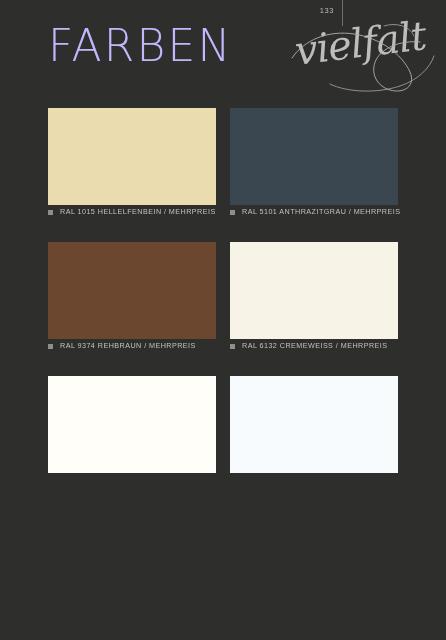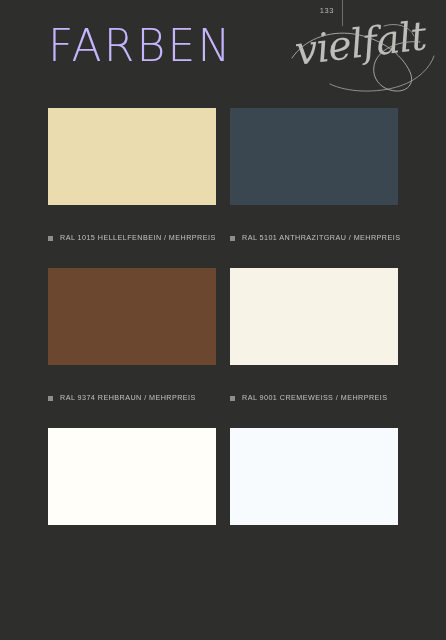--- a/index.html
+++ b/index.html
@@ -109,21 +109,21 @@
     width: 168px;
   }
   .swatch-chip {
     width: 168px;
     height: 97px;
     display: block;
   }
   .swatch-label {
     display: flex;
     align-items: center;
-    margin-top: 27px;
+    margin-top: 1px;
     height: 12px;
   }
   .swatch-bullet {
     width: 5px;
     height: 5px;
     background: #8e8e8a;
     margin-right: 7px;
     flex: 0 0 auto;
   }
   .swatch-text {
@@ -181,21 +181,21 @@
         <span class="swatch-chip" style="background:#6c4730;"></span>
         <div class="swatch-label">
           <span class="swatch-bullet"></span>
           <span class="swatch-text">RAL 9374 REHBRAUN / MEHRPREIS</span>
         </div>
       </div>
       <div class="swatch-cell">
         <span class="swatch-chip" style="background:#f7f4e7;"></span>
         <div class="swatch-label">
           <span class="swatch-bullet"></span>
-          <span class="swatch-text">RAL 9001 CREMEWEISS / MEHRPREIS</span>
+          <span class="swatch-text">RAL 6132 CREMEWEISS / MEHRPREIS</span>
         </div>
       </div>
     </div>
 
     <div class="grid-row">
       <div class="swatch-cell">
         <span class="swatch-chip" style="background:#fffef8;"></span>
 
       </div>
       <div class="swatch-cell">

